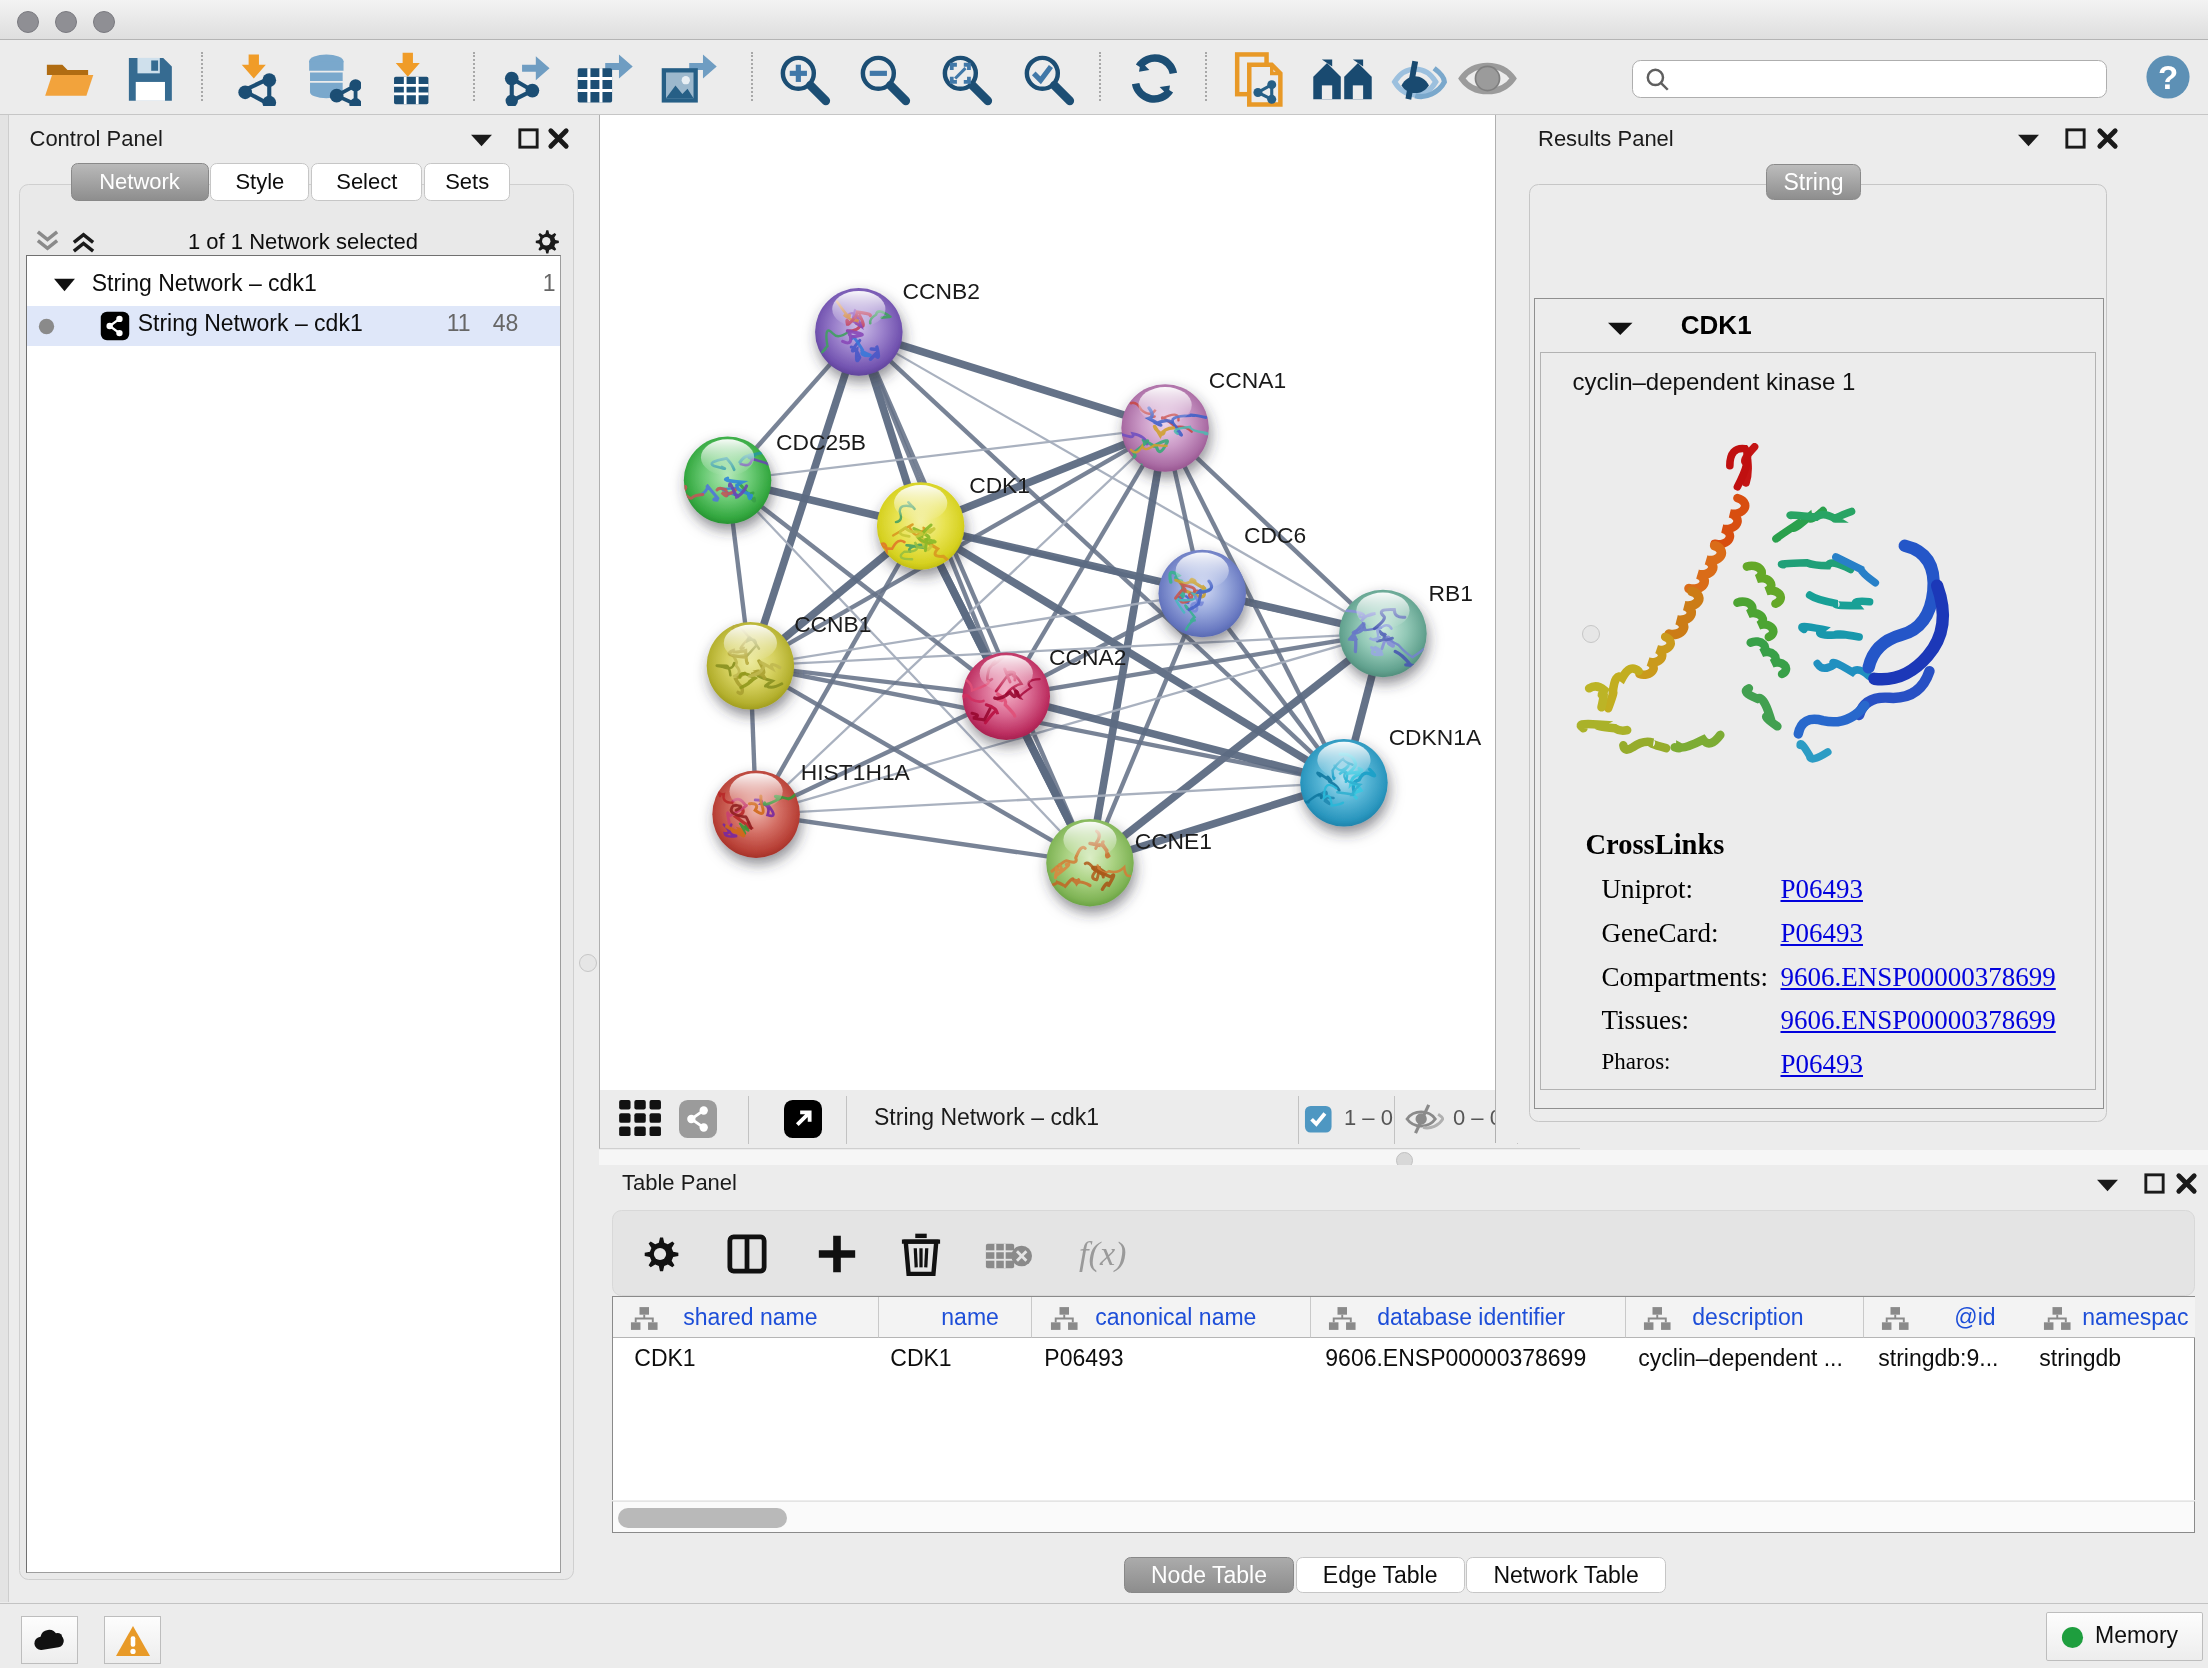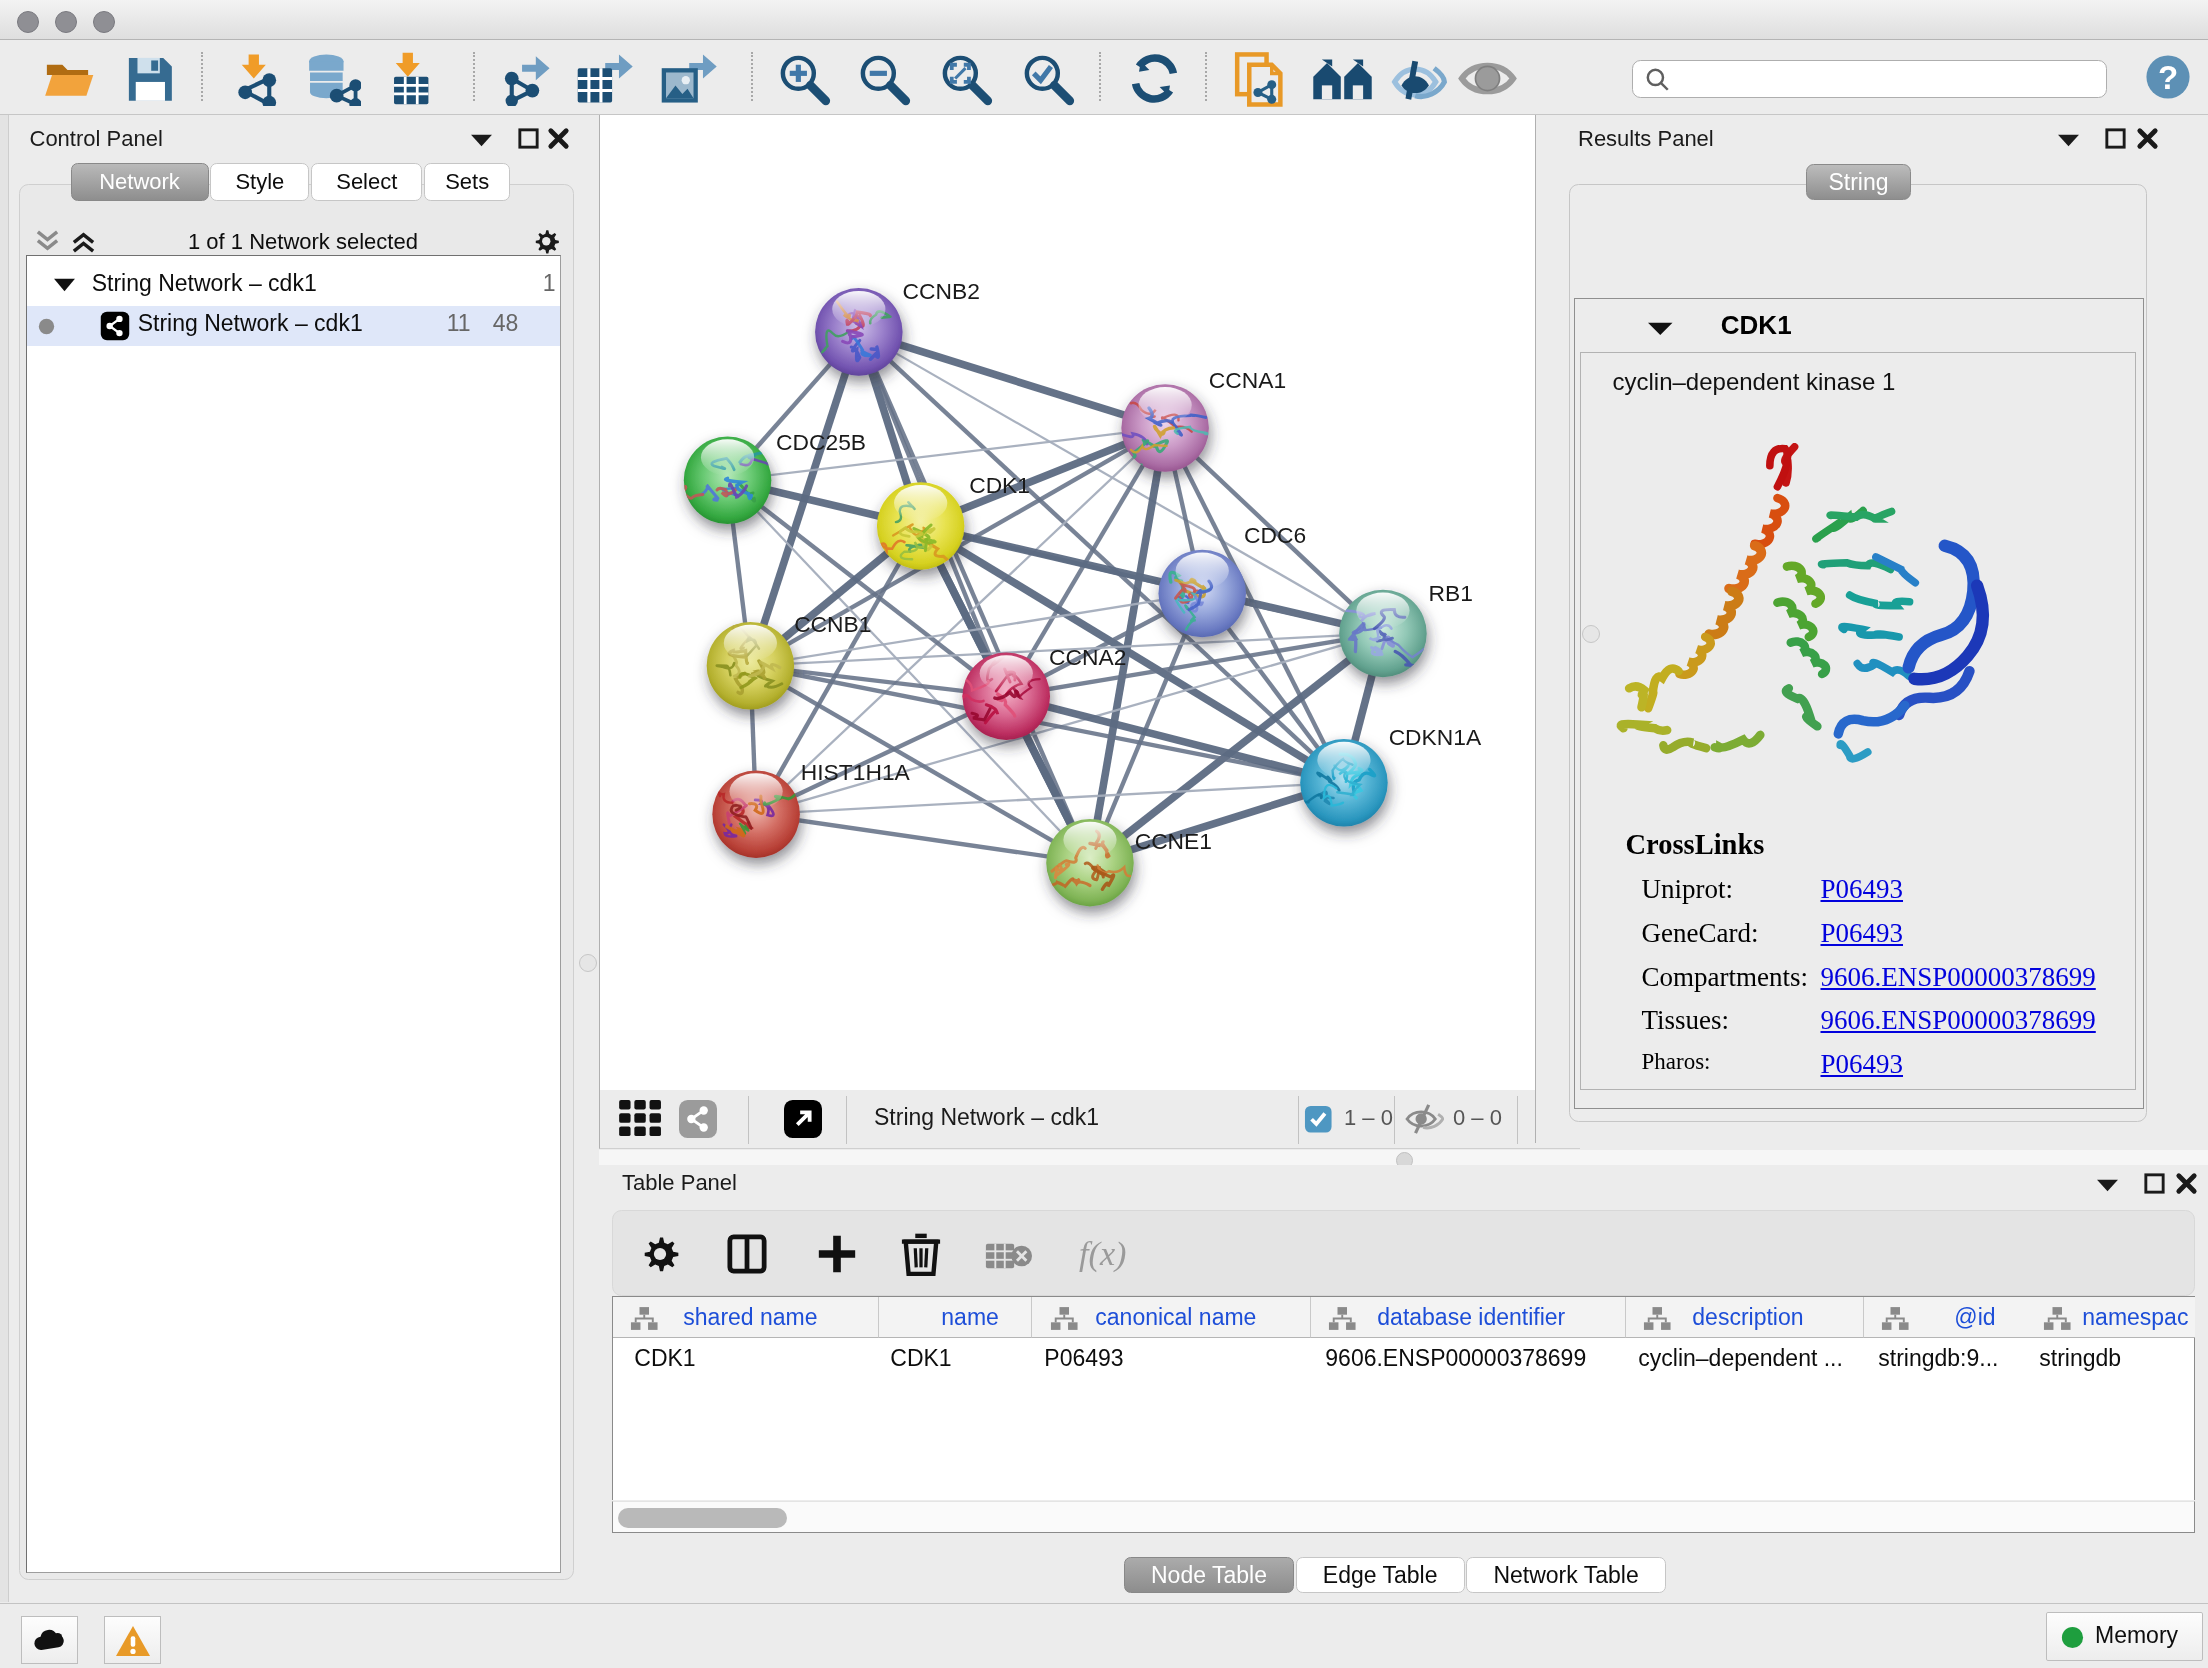--- a/index.html
+++ b/index.html
@@ -32,23 +32,23 @@
   background:#fff; border:1.9px solid #707070; border-right-color:#9d9d9d; border-bottom-color:#9d9d9d; }
 .cprow { position:absolute; left:0; width:100%; height:40px; font-size:23px; color:#0d0d0d; }
 
 #netview { position:absolute; left:599px; top:115px; width:981px; height:975px; background:#fff;
   border-left:1.9px solid #b0b0b0; border-right:1px solid #c9c9c9; }
 #nettools { position:absolute; left:599px; top:1090px; width:981px; height:59px; overflow:hidden;
   background:#ececec; border-left:1.9px solid #b0b0b0; border-bottom:1px solid #cfcfcf; }
 .ntsep { position:absolute; top:5.7px; height:48px; width:0; border-left:1px solid #c2c2c2; }
 #netsub { position:absolute; left:599px; top:1150px; width:1609px; height:15px; background:#f6f6f6; }
 
-#rpanel { position:absolute; left:1535px; top:115px; width:628px; height:1028px; background:#ececec; border-left:1.9px solid #b0b0b0; }
+#rpanel { position:absolute; left:1495px; top:115px; width:628px; height:1028px; background:#ececec; border-left:1.9px solid #b0b0b0; }
 #rp-title { position:absolute; left:42px; top:10.5px; font-size:22px; color:#1b1b1b; }
-#stringtab { position:absolute; left:270px; top:49px; width:105px; height:36px; z-index:3;
+#stringtab { position:absolute; left:270px; top:49px; width:95px; height:36px; z-index:3;
   background:linear-gradient(#bcbcbc,#8e8e8e); border:1px solid #8a8a8a; border-radius:7.6px;
   color:#fff; font-size:23px; text-align:center; line-height:34px; }
 #rp-outer { position:absolute; left:33px; top:69px; width:578px; height:938px;
   background:#ececec; border:1px solid #c6c6c6; border-radius:9.5px; z-index:1; }
 #rp-btnrow { position:absolute; left:3.8px; top:31px; width:570px; height:77px; border:1px solid #a5a5a5; }
 .rbtn { position:absolute; top:15px; height:47px; background:linear-gradient(#ffffff,#f1f1f1);
   border:1px solid #bcbcbc; border-radius:8.6px; font-size:25px; color:#0d0d0d; text-align:center; }
 #rp-sect { position:absolute; left:3.8px; top:113px; width:570px; height:811px; border:1px solid #8f8f8f; background:#ececec; }
 #rp-body { position:absolute; left:5.7px; top:53px; width:556px; height:738px; border:1px solid #b2b2b2; background:#ececec; }
 .serif { font-family:"Liberation Serif", serif; }

